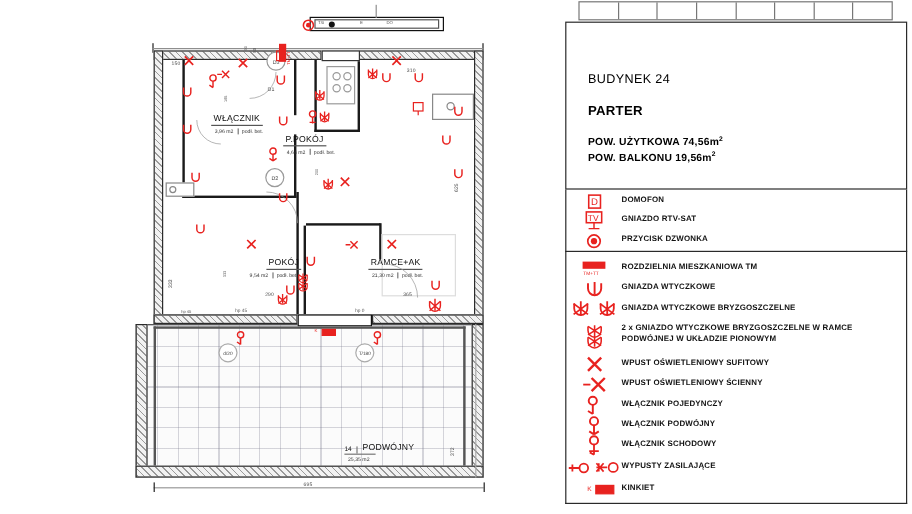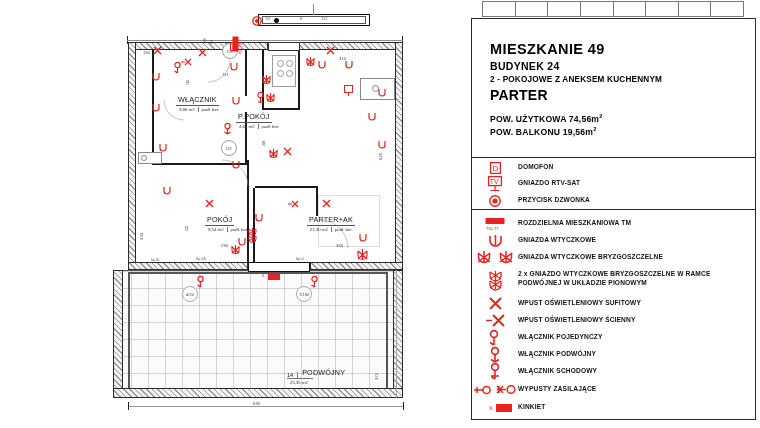--- a/index.html
+++ b/index.html
@@ -59,25 +59,25 @@
 
   #toptable { position:absolute; left:14px; top:1px; width:262px; height:16px;
               border:1px solid #777; display:flex; }
   #toptable .cell { flex:1; border-right:1px solid #777; }
   #toptable .cell:last-child { border-right:none; }
 
   #titlebox { position:absolute; left:3px; top:18px; width:285px; height:140px;
               border:1px solid #2a2a2a; }
   #titlebox .t1 { position:absolute; left:18px; top:22px; font-size:14.5px; font-weight:bold;
                   letter-spacing:.4px; color:#000; }
-  #titlebox .t2 { position:absolute; left:18px; top:41px; font-size:10.5px; font-weight:bold;
+  #titlebox .t2 { position:absolute; left:18px; top:41px; font-size:10.5px; font-weight:normal;
                   letter-spacing:.3px; color:#000; }
   #titlebox .t3 { position:absolute; left:18px; top:56px; font-size:8.2px; font-weight:bold;
                   letter-spacing:.2px; color:#000; }
-  #titlebox .t4 { position:absolute; left:18px; top:68px; font-size:14px; font-weight:bold;
+  #titlebox .t4 { position:absolute; left:18px; top:68px; font-size:11px; font-weight:bold;
                   letter-spacing:.2px; color:#000; }
   #titlebox .t5 { position:absolute; left:18px; top:94px; font-size:8.6px; font-weight:bold;
                   letter-spacing:.2px; color:#000; }
   #titlebox .t6 { position:absolute; left:18px; top:107px; font-size:8.6px; font-weight:bold;
                   letter-spacing:.2px; color:#000; }
   .sup { font-size:5.6px; vertical-align:super; }
 
   #legendbox1 { position:absolute; left:3px; top:158px; width:285px; height:52px;
                 border:1px solid #2a2a2a; border-top:none; }
   #legendbox2 { position:absolute; left:3px; top:210px; width:285px; height:210px;
@@ -168,30 +168,30 @@
     </div>
 
     <div class="room" style="left:236px; top:105px;">
       <div class="nm">P.POKÓJ</div>
       <div class="sub">
         <span>4,64 m2</span>
         <span>podł. bet.</span>
       </div>
     </div>
 
-    <div class="room" style="left:205px; top:208px;">
+    <div class="room" style="left:205px; top:208px;text-align:right;">
       <div class="nm">POKÓJ</div>
       <div class="sub">
         <span>9,54 m2</span>
         <span>podł. bet.</span>
       </div>
     </div>
 
     <div class="room" style="left:307px; top:208px;">
-      <div class="nm">PARTER+AK</div>
+      <div class="nm">RAMCE+AK</div>
       <div class="sub">
         <span>21,30 m2</span>
         <span>podł. bet.</span>
       </div>
     </div>
 
     <div class="room" style="left:287px; top:368px;">
       <div style="display:flex; align-items:flex-end;">
         <span style="font-size:5.5px; color:#111; padding-right:4px; border-right:1px solid #777;">14</span>
         <span class="nm" style="border-bottom:none; padding-left:4px;">PODWÓJNY</span>
@@ -490,23 +490,21 @@
       <div class="cell"></div>
       <div class="cell"></div>
       <div class="cell"></div>
       <div class="cell"></div>
       <div class="cell"></div>
       <div class="cell"></div>
       <div class="cell"></div>
     </div>
 
     <div id="titlebox">
-      <div class="t1">MIESZKANIE 49</div>
       <div class="t2">BUDYNEK 24</div>
-      <div class="t3">2 - POKOJOWE Z ANEKSEM KUCHENNYM</div>
       <div class="t4">PARTER</div>
       <div class="t5">
         <span>POW. UŻYTKOWA 74,56m</span><span class="sup">2</span>
       </div>
       <div class="t6">
         <span>POW. BALKONU 19,56m</span><span class="sup">2</span>
       </div>
     </div>
 
     <div id="legendbox1">

